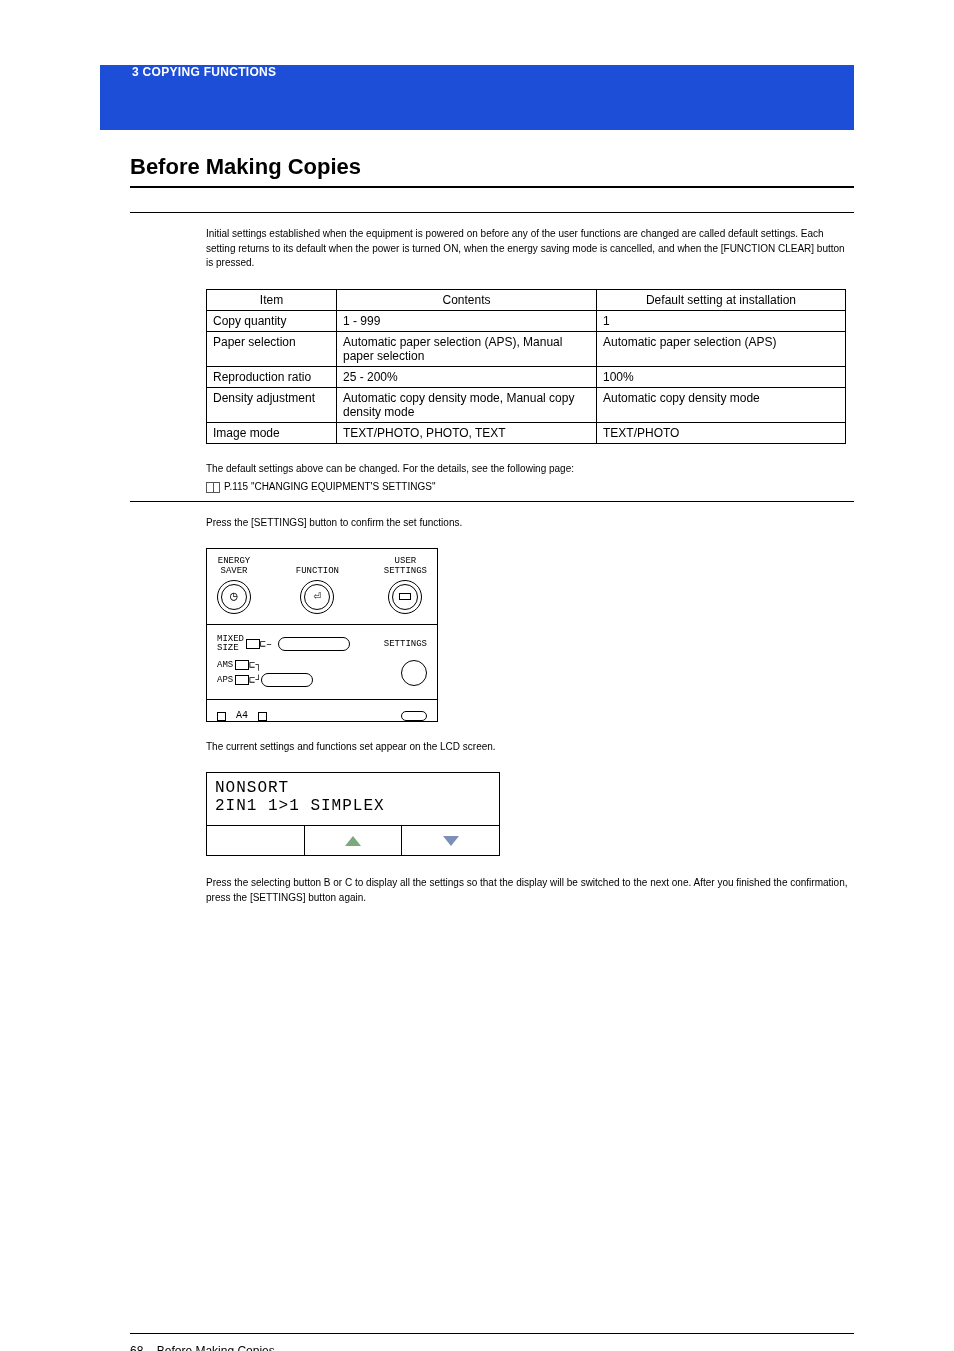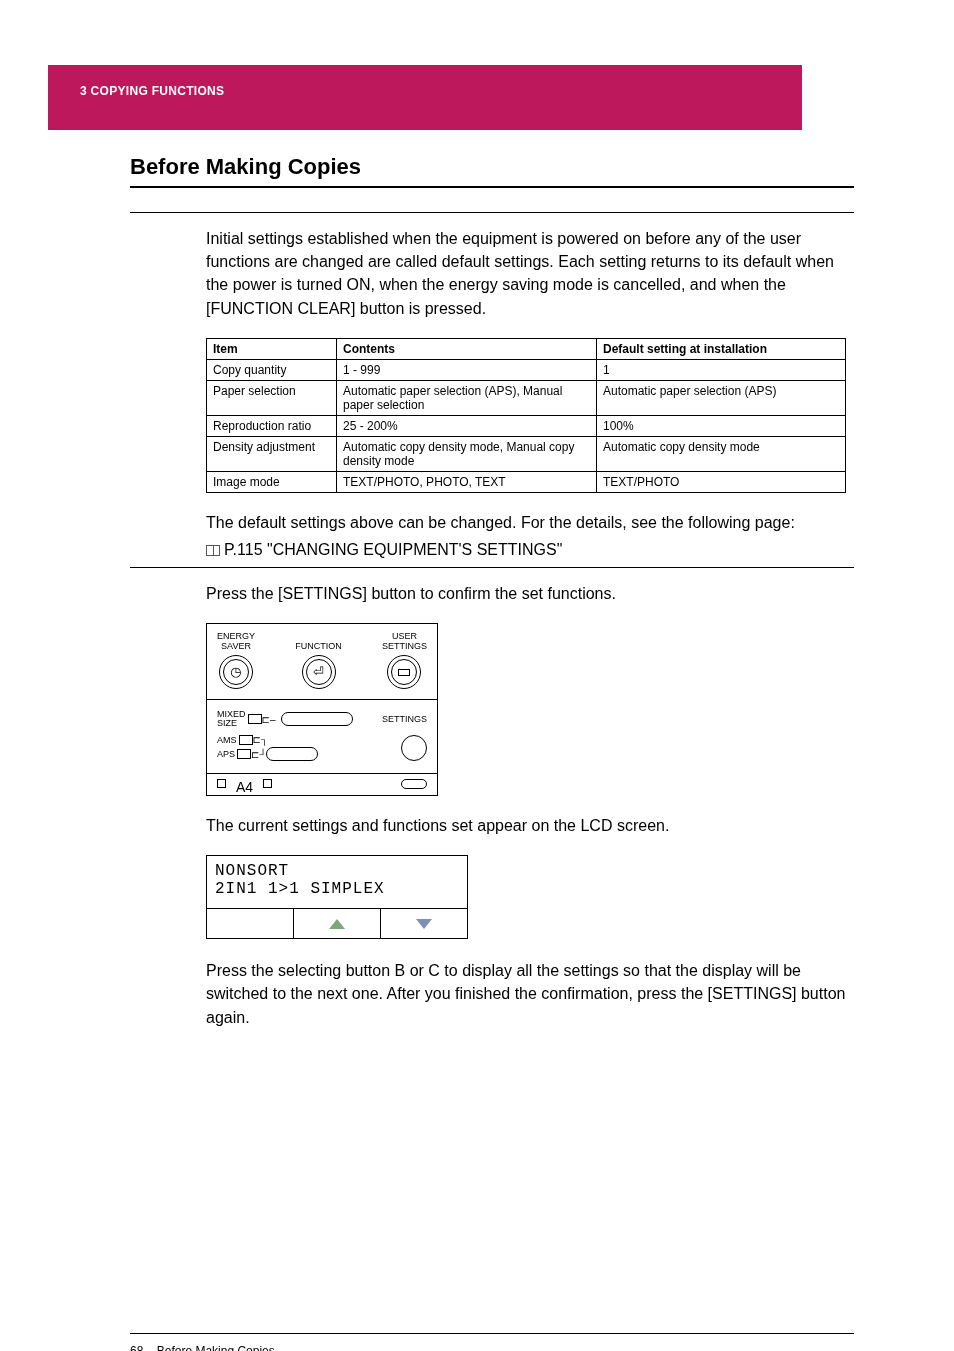--- a/index.html
+++ b/index.html
@@ -1,63 +1,63 @@
 <!DOCTYPE html>
 <html><head>
 <meta charset="utf-8">
 <style>
   * { box-sizing: border-box; margin: 0; padding: 0; }
   html, body { width: 954px; height: 1351px; background: #fff; font-family: Arial, Helvetica, sans-serif; color: #000; }
   .page { width: 954px; height: 1351px; position: relative; }
 
   .header-bar {
-    background: #be185d;
+    background: #1d4ed8;
     height: 65px;
-    margin: 65px 0 0 48px;
+    margin: 65px 0 0 100px;
     width: 754px;
     display: flex;
-    align-items: center;
+    align-items: flex-start;
     padding: 0 0 14px 32px;
   }
   .header-bar span { color: #fff; font-size: 12px; font-weight: bold; letter-spacing: 0.3px; }
 
   .content { margin-left: 130px; margin-right: 100px; }
 
   h1.section-title {
     font-size: 22px;
     font-weight: bold;
     margin-top: 24px;
     margin-bottom: 6px;
   }
   .hr-thick { border: none; border-top: 2px solid #000; margin-bottom: 24px; }
   .hr-thin { border: none; border-top: 1px solid #000; margin-top: 6px; margin-bottom: 14px; }
 
   h2.subsection {
     font-size: 18px;
     font-weight: bold;
   }
 
-  .body-text { margin-left: 76px; margin-right: 0; font-size: 16px; line-height: 1.45; }
+  .body-text { margin-left: 76px; margin-right: 0; font-size: 10px; line-height: 1.45; }
   .para { margin-bottom: 4px; }
 
   table.settings {
     margin-left: 76px;
     border-collapse: collapse;
     width: 640px;
     font-size: 12px;
     margin-top: 18px;
     margin-bottom: 18px;
   }
   table.settings th, table.settings td {
     border: 1px solid #000;
     padding: 3px 6px;
     text-align: left;
     vertical-align: top;
   }
-  table.settings th { text-align: left; font-weight: bold; margin-top: 24px; }
+  table.settings th { text-align: center; font-weight: normal; margin-top: 24px; }
 
   .ref-icon {
     display: inline-block;
     width: 14px; height: 11px;
     border: 1px solid #555;
     position: relative;
     vertical-align: middle;
     margin-right: 4px;
   }
   .ref-icon::after {
@@ -67,21 +67,21 @@
     width: 1px; height: 100%;
     background: #555;
   }
 
   .panel-illus {
     margin-left: 76px;
     margin-top: 18px;
     margin-bottom: 18px;
     width: 232px;
     border: 1.5px solid #000;
-    font-family: Liberation Sans, sans-serif;
+    font-family: Liberation Mono, monospace;
   }
   .panel-top {
     border-bottom: 1.5px solid #000;
     padding: 8px 10px 10px 10px;
     display: flex;
     justify-content: space-between;
     align-items: center;
   }
   .panel-btn-col { text-align: center; font-size: 9px; line-height: 1.1; }
   .panel-circle-outer {
@@ -113,38 +113,38 @@
   }
   .line-conn { font-size: 10px; }
   .panel-settings-label { font-size: 9px; margin-left: auto; }
   .panel-settings-btn {
     width: 26px; height: 26px; border: 1.5px solid #000; border-radius: 50%;
   }
 
   .panel-bottom {
     border-top: 1px solid #000;
     padding: 5px 10px 0 10px;
-    font-size: 14px;
+    font-size: 10px;
     display: flex;
-    align-items: flex-start;
+    align-items: flex-end;
     gap: 10px;
     height: 22px;
     overflow: hidden;
   }
   .sq { width: 9px; height: 9px; border: 1px solid #000; display:inline-block; }
   .eject {
     width: 26px; height: 10px; border: 1px solid #000; border-radius: 5px;
     position: relative; margin-left: auto;
   }
 
   .lcd-box {
     margin-left: 76px;
     margin-top: 18px;
     margin-bottom: 20px;
-    width: 262px;
+    width: 294px;
     border: 1.5px solid #000;
   }
   .lcd-top {
     padding: 6px 8px 8px 8px;
     font-family: "Courier New", monospace;
     font-size: 16px;
     letter-spacing: 1px;
     min-height: 52px;
   }
   .lcd-bottom {

